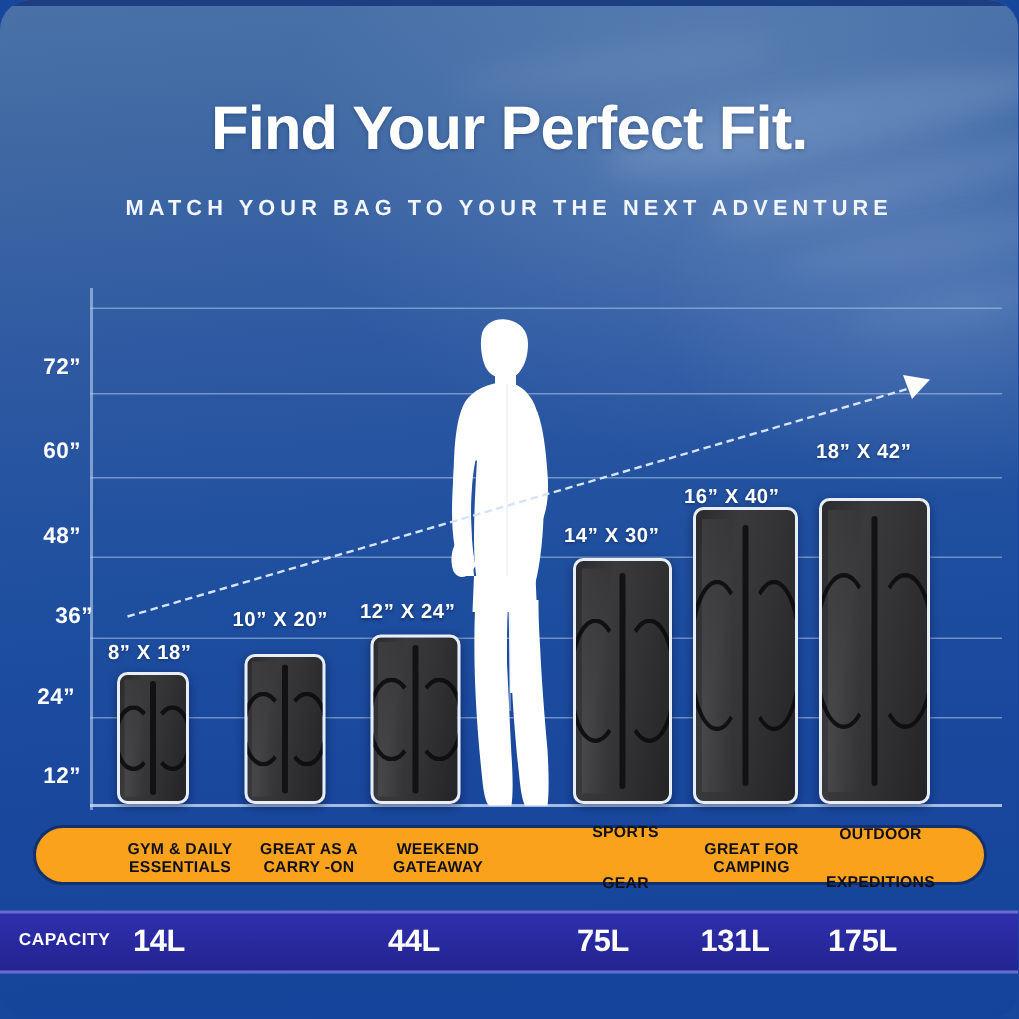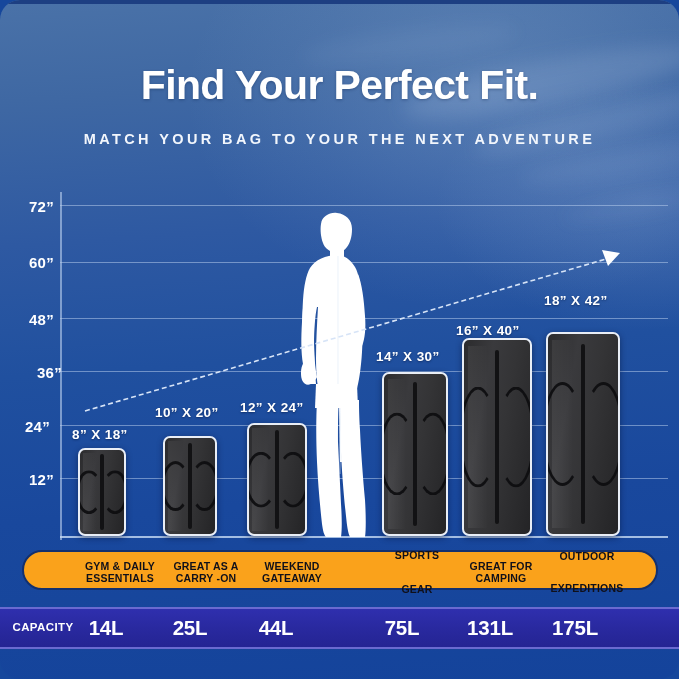--- a/index.html
+++ b/index.html
@@ -35,21 +35,21 @@
   }
   #subtitle {
     position:absolute; left:0; top:131px; width:679px; text-align:center;
     color:#f2f6fc; font-size:14.5px; font-weight:bold; letter-spacing:3.4px;
   }
 
   
   #chart { position:absolute; left:0; top:0; width:679px; height:679px; }
   .axis-label {
     position:absolute; color:#ffffff; font-size:15px; font-weight:bold;
-    text-align:right; width:46px; letter-spacing:.3px;
+    text-align:right; width:46px; letter-spacing:.3px;margin-top:38px;
   }
   .gridline { position:absolute; left:60px; width:608px; height:1px; background:rgba(186,208,238,0.52); }
   .yaxis { position:absolute; left:60px; top:192px; width:2px; height:348px; background:rgba(186,208,238,0.60); }
   .baseline { position:absolute; left:60px; top:536px; width:608px; height:2px; background:rgba(200,220,245,0.80); }
 
   
   .bag { position:absolute; border:2.3px solid #e9eef6; border-radius:7px; overflow:hidden;
          background:linear-gradient(100deg,#2b2b2d 0%, #3a3a3d 30%, #343436 55%, #242426 100%);
          box-shadow:0 2px 6px rgba(0,10,40,.45); }
   .bag .spine { position:absolute; left:50%; top:5%; width:3.2px; height:90%;
@@ -265,19 +265,18 @@
     </div>
     <div class="use-cell" style="left:501px; width:124px;gap:20px;">
       <span>OUTDOOR</span>
       <span>EXPEDITIONS</span>
     </div>
   </div>
 
   <div id="capbar">
     <div id="cap-title">CAPACITY</div>
     <div class="cap-cell" style="left:66px;  width:80px;">14L</div>
-    <div class="cap-cell" style="left:150px; width:80px;">25L</div>
     <div class="cap-cell" style="left:236px; width:80px;">44L</div>
     <div class="cap-cell" style="left:362px; width:80px;">75L</div>
     <div class="cap-cell" style="left:447px; width:86px;">131L</div>
     <div class="cap-cell" style="left:532px; width:86px;">175L</div>
   </div>
 </div>
 
 </body></html>

